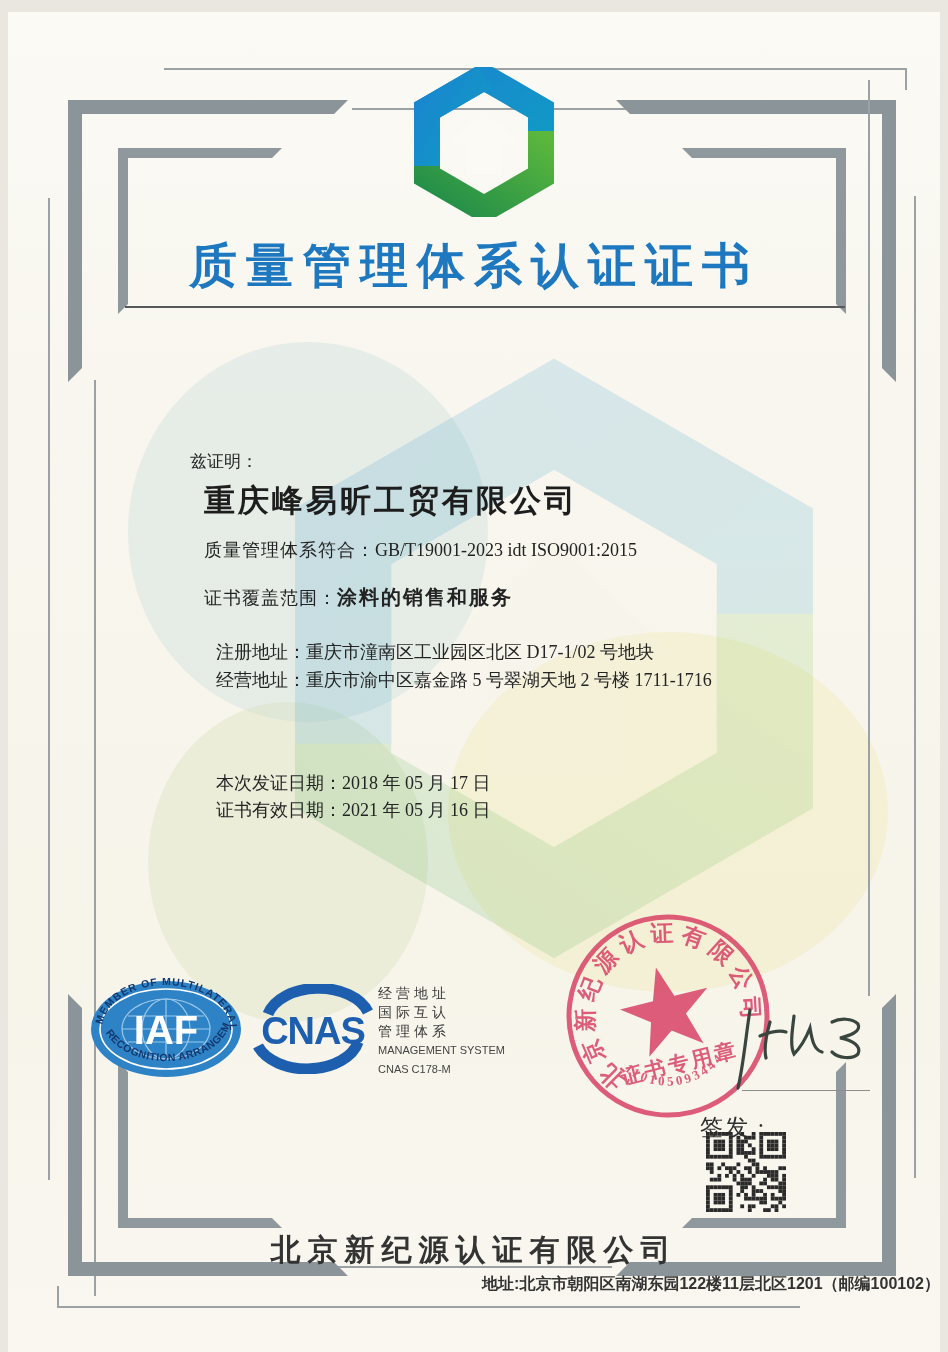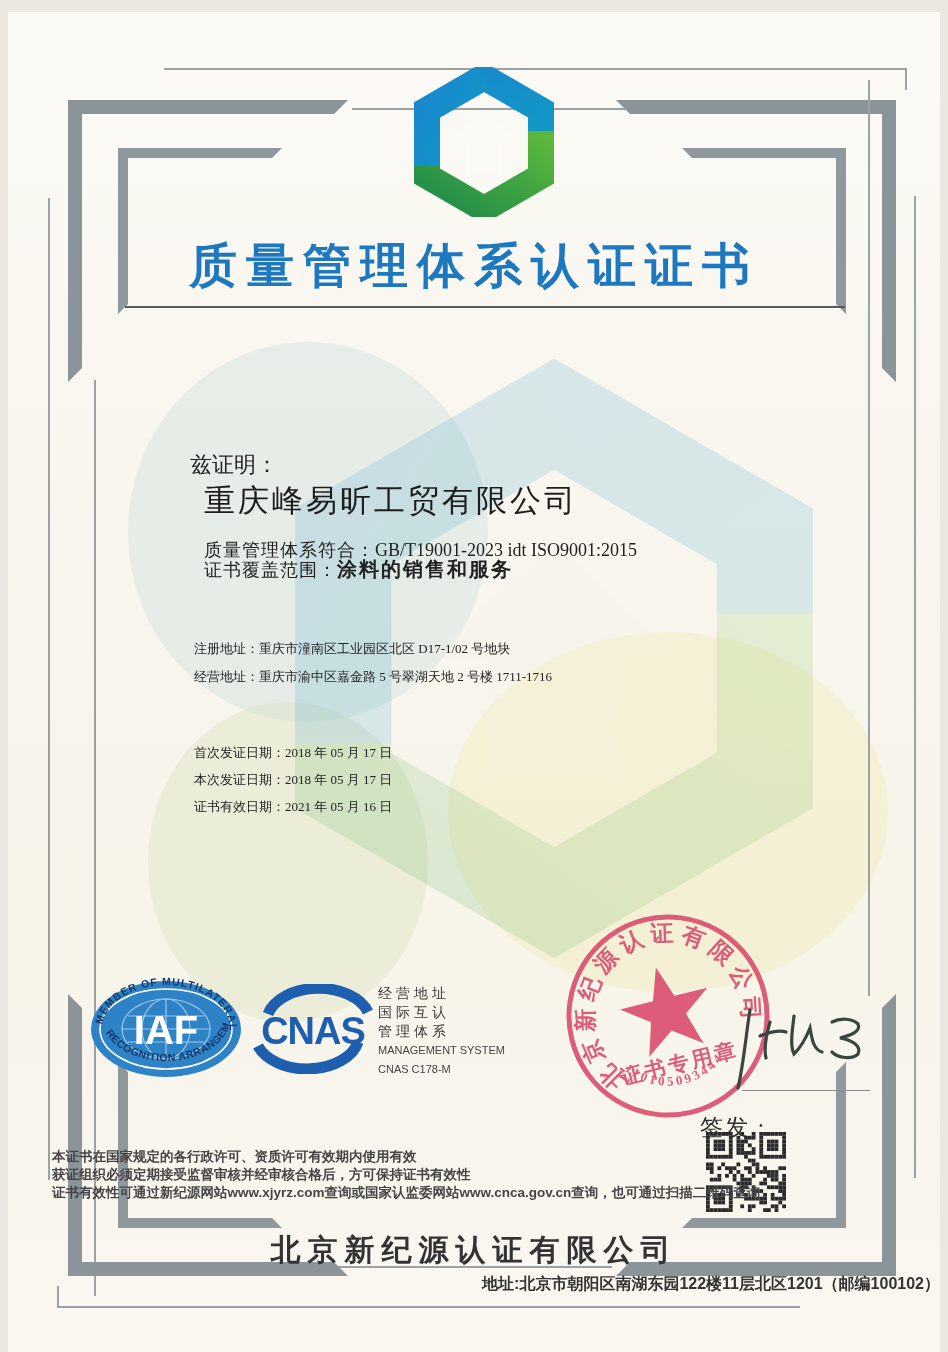--- a/index.html
+++ b/index.html
@@ -8,27 +8,27 @@
         font-family:"Liberation Serif","DejaVu Serif",serif;color:#222;}
   .abs{position:absolute;}
   
   .title{left:0;right:0;top:222px;text-align:center;font-size:48px;font-weight:bold;
          letter-spacing:9px;color:#1e78c0;font-family:"Liberation Sans","DejaVu Sans",sans-serif;}
   .rule{left:117px;top:294px;width:720px;height:2px;background:#55595c;}
   .certnos{right:113px;top:308px;text-align:right;font-size:17px;line-height:28px;color:#1c1c1c;}
   .certnos b{font-family:"Liberation Sans","DejaVu Sans",sans-serif;}
   .certnos span.val{font-family:"Liberation Serif","DejaVu Serif",serif;color:#2e2e2e;}
   
-  .hereby{left:182px;top:438px;font-size:22px;color:#222;}
-  .company{left:196px;top:468px;font-size:31px;font-weight:normal;letter-spacing:3px;color:#1d1d1d;
+  .hereby{left:182px;top:438px;font-size:17px;color:#222;}
+  .company{left:196px;top:468px;font-size:31px;font-weight:bold;letter-spacing:3px;color:#1d1d1d;
            font-family:"Liberation Serif","DejaVu Serif",serif;}
   .line{left:196px;font-size:18px;color:#222;}
   .line .lbl{letter-spacing:1px;}
   .scope-val{font-weight:bold;font-size:20px;letter-spacing:2px;}
-  .addr,.dateline{left:186px;font-size:13px;color:#242424;}
+  .addr,.dateline{left:208px;font-size:18px;color:#242424;}
   
   .cnas-lines{left:370px;top:972px;font-size:14px;line-height:19px;color:#3a3a3a;
               font-family:"Liberation Sans","DejaVu Sans",sans-serif;}
   .cnas-lines .cn{letter-spacing:4px;}
   .cnas-lines .en{font-size:11px;color:#444;}
   
   .signlabel{left:676px;top:1100px;font-size:23px;color:#2f2f2f;letter-spacing:2px;padding-left:16px;}
   .signline{left:734px;top:1078px;width:128px;height:1px;background:#8d8d8d;}
   
   .notes{left:44px;top:1136px;font-size:13.5px;font-weight:bold;line-height:18px;color:#454545;
@@ -102,34 +102,31 @@
   <div class="abs rule"></div>
 
 
   <div class="abs hereby">兹证明：</div>
   <div class="abs company">重庆峰易昕工贸有限公司</div>
 
   <div class="abs line" style="top:526px;">
     <span class="lbl">质量管理体系符合：</span><span>GB/T19001-2023 idt ISO9001:2015</span>
   </div>
 
-  <div class="abs line" style="top:544px;">
+  <div class="abs line" style="top:572px;">
     <span class="lbl">证书覆盖范围：</span><span class="scope-val">涂料的销售和服务</span>
   </div>
 
   <div class="abs addr" style="top:628px;">
     <span>注册地址：</span><span>重庆市潼南区工业园区北区 D17-1/02 号地块</span>
   </div>
   <div class="abs addr" style="top:656px;">
     <span>经营地址：</span><span>重庆市渝中区嘉金路 5 号翠湖天地 2 号楼 1711-1716</span>
   </div>
 
-  <div class="abs dateline" style="top:732px;">
-    <span>首次发证日期：</span><span>2018 年 05 月 17 日</span>
-  </div>
   <div class="abs dateline" style="top:759px;">
     <span>本次发证日期：</span><span>2018 年 05 月 17 日</span>
   </div>
   <div class="abs dateline" style="top:786px;">
     <span>证书有效日期：</span><span>2021 年 05 月 16 日</span>
   </div>
 
   <svg class="abs" style="left:80px;top:966px;" width="156" height="102" viewBox="0 0 156 102">
     <ellipse cx="78" cy="51" rx="75" ry="48" fill="#2e83c6"></ellipse>
     <ellipse cx="78" cy="51" rx="66" ry="40" fill="none" stroke="#ffffff" stroke-width="1.6"></ellipse>
@@ -410,21 +407,16 @@
       <rect x="6" y="19" width="1" height="1" fill="#2a2a2a"></rect>
       <rect x="0" y="20" width="1" height="1" fill="#2a2a2a"></rect>
       <rect x="1" y="20" width="1" height="1" fill="#2a2a2a"></rect>
       <rect x="2" y="20" width="1" height="1" fill="#2a2a2a"></rect>
       <rect x="3" y="20" width="1" height="1" fill="#2a2a2a"></rect>
       <rect x="4" y="20" width="1" height="1" fill="#2a2a2a"></rect>
       <rect x="5" y="20" width="1" height="1" fill="#2a2a2a"></rect>
       <rect x="6" y="20" width="1" height="1" fill="#2a2a2a"></rect>
     </svg>
 
-  <div class="abs notes">
-    <div>本证书在国家规定的各行政许可、资质许可有效期内使用有效</div>
-    <div>获证组织必须定期接受监督审核并经审核合格后，方可保持证书有效性</div>
-    <div>证书有效性可通过新纪源网站www.xjyrz.com查询或国家认监委网站www.cnca.gov.cn查询，也可通过扫描二维码查询</div>
-  </div>
   <div class="abs issuer">北京新纪源认证有限公司</div>
   <div class="abs issuer-addr">地址:北京市朝阳区南湖东园122楼11层北区1201（邮编100102）</div>
 
 </div>
 
 </body></html>

